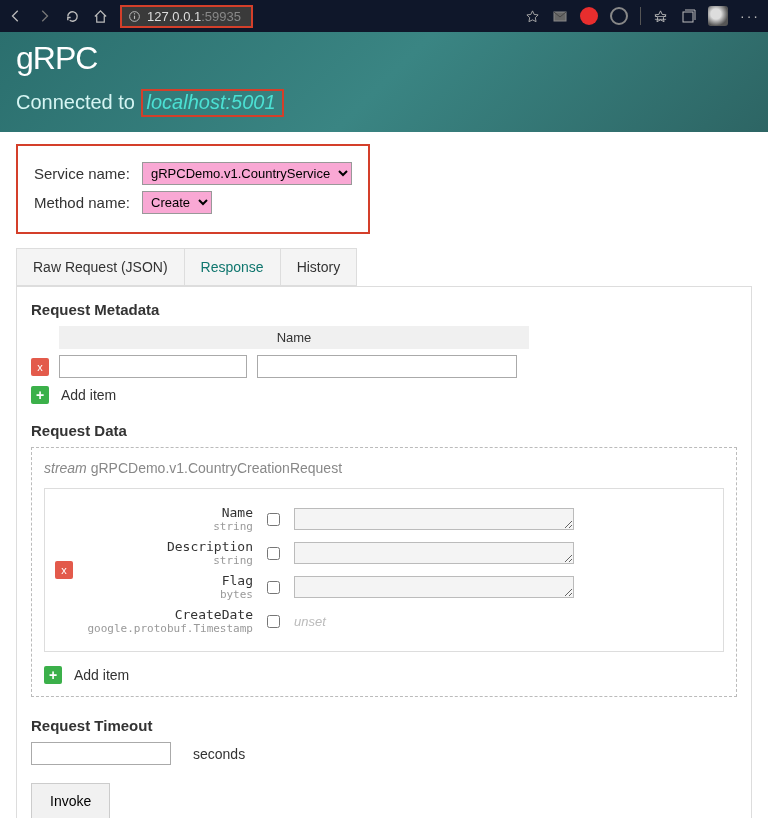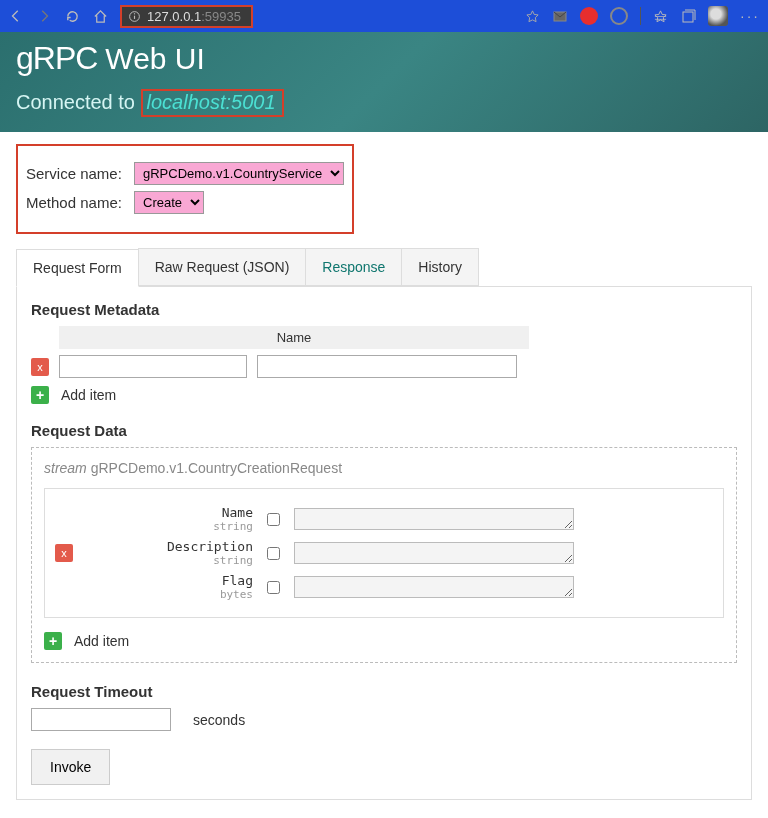--- a/index.html
+++ b/index.html
@@ -1,38 +1,38 @@
 <!DOCTYPE html>
 <html><head>
 <meta charset="utf-8">
 <style>
 * { box-sizing: border-box; margin: 0; padding: 0; }
 body { font-family: "Segoe UI", Arial, sans-serif; background: #fff; font-size: 14px; color: #333; width: 768px; }
-.browser-bar { background: #1d4ed8; height: 32px; display: flex; align-items: center; padding: 0 8px; gap: 12px; }
+.browser-bar { background: #0f172a; height: 32px; display: flex; align-items: center; padding: 0 8px; gap: 12px; }
 .browser-bar svg { fill: #bbb; }
 .nav-icon { width: 16px; height: 16px; display: flex; align-items: center; justify-content: center; cursor: pointer; }
 .url-box { display: flex; align-items: center; gap: 6px; padding: 2px 10px 2px 6px; border: 2px solid #d43f2a; background: #3a3a3a; }
 .url-text { color: #ddd; font-size: 13px; }
 .url-text .dim { color: #888; }
 .toolbar-right { margin-left: auto; display: flex; gap: 12px; align-items: center; }
 .divider { width: 1px; height: 18px; background: #555; }
 .icon-red { width: 18px; height: 18px; background: #e82e2e; border-radius: 50%; }
 .icon-circle { width: 18px; height: 18px; border: 2px solid #888; border-radius: 50%; }
 .avatar { width: 20px; height: 20px; background: radial-gradient(circle at 40% 40%, #ddd 30%, #555 70%); border-radius: 3px; }
 .dots { color: #bbb; letter-spacing: 2px; }
 
 .header { background: linear-gradient(135deg, #2b6f6e 0%, #3a8583 50%, #2d6564 100%); color: #fff; padding: 8px 16px 18px; }
 .header-title { font-size: 30px; display: flex; align-items: baseline; gap: 8px; }
 .grpc-logo { font-family: "Segoe UI", sans-serif; font-size: 32px; letter-spacing: -1px; }
 .grpc-logo .g { font-weight: 300; }
 .connected { margin-top: 14px; font-size: 20px; color: #d6f5f3; }
 .connected .host { color: #4be0d3; font-style: italic; border: 2px solid #d43f2a; padding: 0 6px 2px 4px; }
 
 .content { padding: 12px 16px; }
-.service-box { border: 2px solid #d43f2a; padding: 10px 8px 12px; display: inline-block; }
+.service-box { border: 2px solid #d43f2a; padding: 10px 16px 12px; display: inline-block; }
 .field-row { display: flex; align-items: center; margin: 6px 0; }
 .field-label { width: 108px; font-size: 15px; }
 select { font-size: 13px; padding: 2px 4px; background: #f9a8d4; border: 1px solid #999; }
 
 .tabs { margin-top: 14px; display: flex; border-bottom: 1px solid #ddd; }
 .tab { padding: 10px 16px; border: 1px solid #ddd; background: #f4f4f4; margin-right: -1px; cursor: pointer; font-size: 14px; }
 .tab.active { background: #fff; border-bottom: 1px solid #fff; position: relative; top: 1px; }
 .tab.disabled { color: #0f766e; }
 
 .panel { border: 1px solid #ddd; border-top: none; padding: 14px; }
@@ -121,41 +121,39 @@
         <path d="M5 2h10v10" stroke="#bbb" fill="none"></path>
       </svg>
     <div class="avatar"></div>
     <span class="dots">···</span>
   </div>
 </div>
 
 <div class="header">
   <div class="header-title">
     <span class="grpc-logo"><span class="g">g</span>RPC</span>
-    <span>Web UI</span>
   </div>
   <div class="connected">
     <span>Connected to </span><span class="host">localhost:5001</span>
   </div>
 </div>
 
 <div class="content">
   <div class="service-box">
     <div class="field-row">
       <span class="field-label">Service name:</span>
       <select><option>gRPCDemo.v1.CountryService</option></select>
     </div>
     <div class="field-row">
       <span class="field-label">Method name:</span>
       <select><option>Create</option></select>
     </div>
   </div>
 
   <div class="tabs">
-    <div class="tab active">Request Form</div>
     <div class="tab">Raw Request (JSON)</div>
     <div class="tab disabled">Response</div>
     <div class="tab">History</div>
   </div>
 
   <div class="panel">
     <div class="section-title">Request Metadata</div>
     <div class="meta-table">
       <div class="meta-head" style="width:470px;margin-left:28px">
         <div>Name</div>
@@ -188,20 +186,25 @@
             <div class="proto-row">
               <div class="proto-label"><span>Description</span><span class="type">string</span></div>
               <input type="checkbox" class="proto-check" style="">
               <textarea class="proto-input" style=""></textarea>
             </div>
             <div class="proto-row">
               <div class="proto-label"><span>Flag</span><span class="type">bytes</span></div>
               <input type="checkbox" class="proto-check" style="">
               <textarea class="proto-input" style=""></textarea>
             </div>
+            <div class="proto-row">
+              <div class="proto-label"><span>CreateDate</span><span class="type">google.protobuf.Timestamp</span></div>
+              <input type="checkbox" class="proto-check" style="">
+              <span class="unset">unset</span>
+            </div>
           </div>
         </div>
         <div class="add-row" style="margin-top:14px">
           <div class="add-btn">+</div>
           <span>Add item</span>
         </div>
       </div>
     </div>
 
     <div class="timeout-section">

